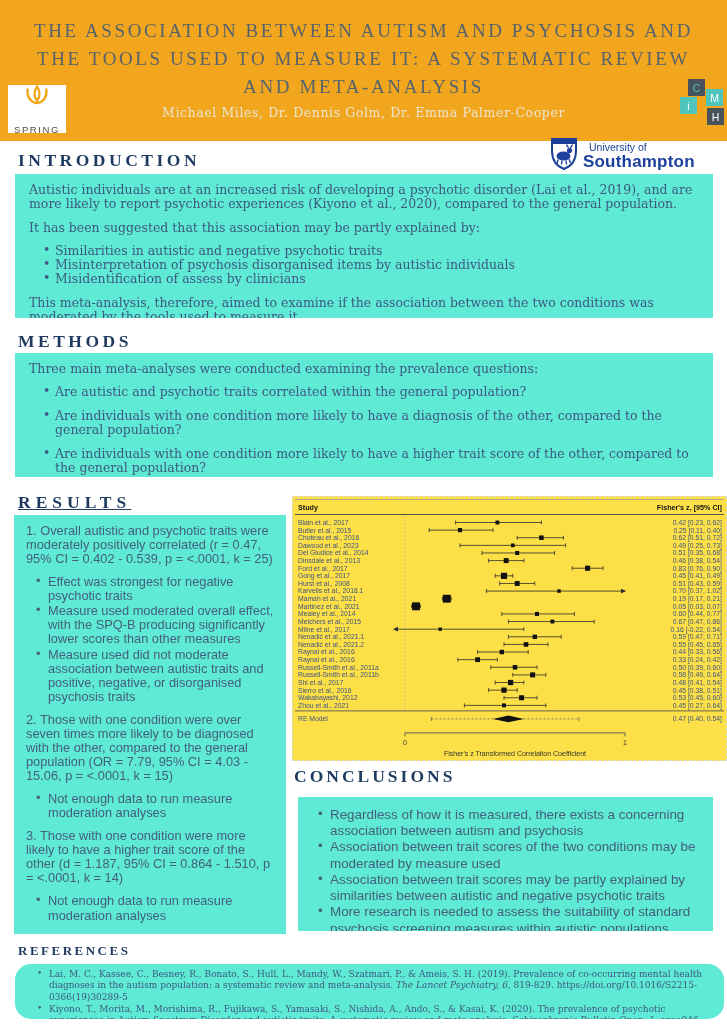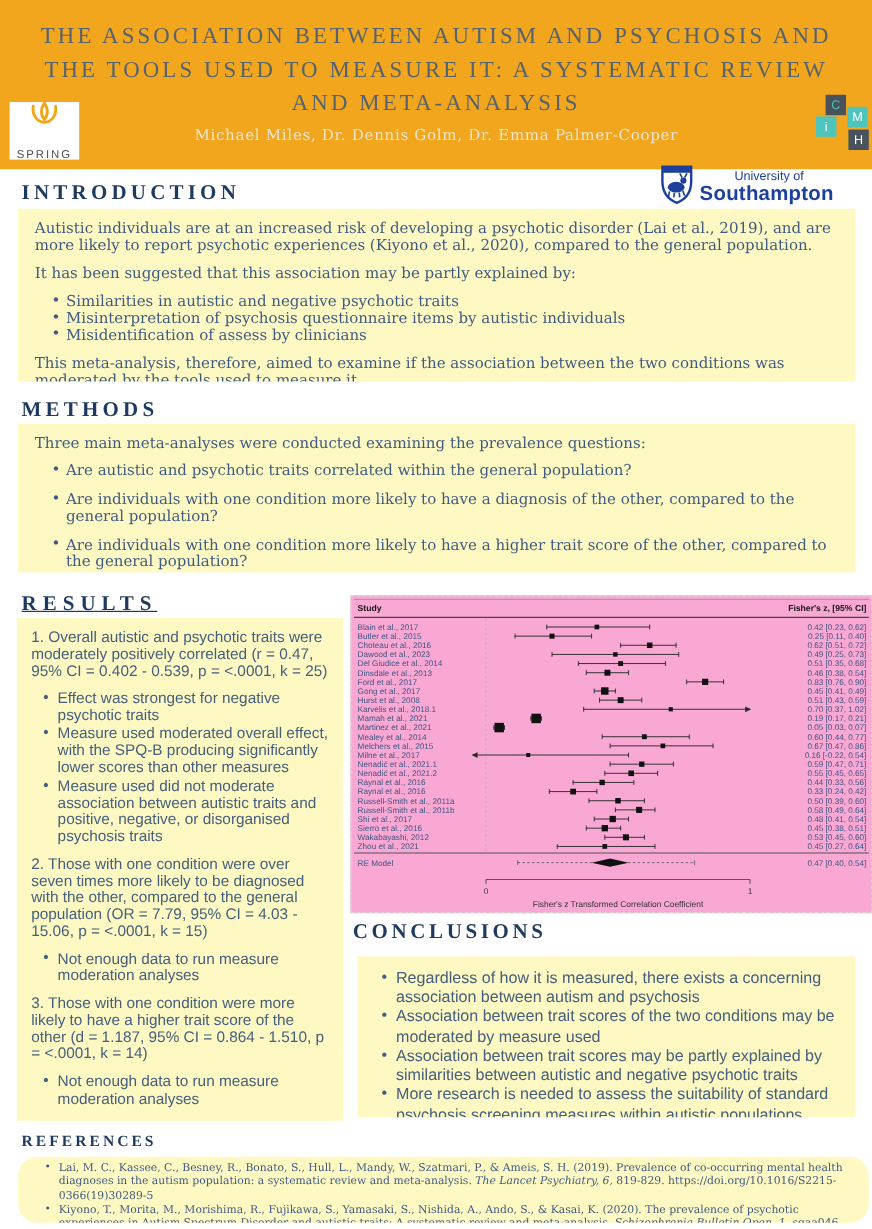--- a/index.html
+++ b/index.html
@@ -30,36 +30,36 @@
     position:absolute; width:17px; height:17px; display:flex; align-items:center; justify-content:center;
     font-size:10.5px; font-family:"Liberation Sans",sans-serif;
   }
   .sq-c { left:24px; top:1px;  background:#47525B; color:#4FC4BC; }
   .sq-i { left:16px; top:19px; background:#4FC4BC; color:#ffffff; }
   .sq-m { left:42px; top:11px; background:#4FC4BC; color:#ffffff; }
   .sq-h { left:43px; top:30px; background:#47525B; color:#ffffff; }
 
   .uos-logo { position:absolute; left:549px; top:138px; width:176px; height:36px; display:flex; align-items:center; }
   .uos-text { margin-left:4px; color:#1C409B; line-height:1; }
-  .uos-line1 { font-size:10.5px; margin-left:29px; }
+  .uos-line1 { font-size:10.5px; margin-left:6px; }
   .uos-line2 { font-size:17px; font-weight:bold; margin-top:1px; letter-spacing:0.2px; }
 
   
   .sec-h {
     position:absolute; font-family:"Liberation Serif", serif; font-weight:bold;
     color:#1E3A5F; font-size:17.5px; letter-spacing:3.5px; white-space:nowrap;
   }
   #h-intro       { left:18px;  top:150px; }
   #h-methods     { left:18px;  top:331px; }
   #h-results     { left:18px;  top:492px; letter-spacing:5px;text-decoration:underline; }
   #h-conclusions { left:294px; top:766px; letter-spacing:3px; }
   #h-references  { left:18px;  top:943px; font-size:13px; letter-spacing:2.5px; }
 
   
-  .panel { position:absolute; background:#fef9c3; }
+  .panel { position:absolute; background:#5eead4; }
   #p-intro   { left:15px; top:174px; width:698px; height:144px; padding:9px 14px;
                font-family:"DejaVu Serif",serif; font-size:12.5px; color:#3D5A80; line-height:1.14; overflow:hidden; }
   #p-methods { left:15px; top:353px; width:698px; height:124px; padding:9px 14px;
                font-family:"DejaVu Serif",serif; font-size:12.5px; color:#3D5A80; line-height:1.15; overflow:hidden; }
   #p-results { left:14px; top:515px; width:272px; height:419px; padding:9px 12px;
                font-size:12.8px; color:#44607E; line-height:1.1; overflow:hidden; }
   #p-conclusions { left:298px; top:797px; width:415px; height:134px; padding:10px 12px 2px 14px;
                font-size:13.4px; color:#44607E; line-height:1.21; overflow:hidden; }
   #p-refs    { left:15px; top:964px; width:709px; height:55px; padding:5px 16px;
                font-family:"DejaVu Serif",serif; font-size:9px; color:#3D5A80; line-height:1.26; overflow:hidden;border-radius:16px; }
@@ -74,21 +74,21 @@
   #p-results p.rp { margin:0 0 9px 0; }
   #p-results ul.blist { margin:0 0 9px 0; padding-left:10px; }
   #p-results ul.blist li { margin-bottom:1px; }
   #p-conclusions ul.blist { margin:0; padding-left:6px; }
   #p-refs ul.blist { margin:0; padding-left:6px; }
   #p-refs ul.blist li { margin-bottom:1px; }
 
   
   .plot-wrap {
     position:absolute; left:292px; top:496px; width:435px; height:265px;
-    background:#f9a8d4; border:1px dashed #d8d8d8;
+    background:#fde047; border:1px dashed #d8d8d8;
   }
   svg text { font-family:"Liberation Sans", sans-serif; }
 </style>
 </head>
 <body>
 
 <div class="header">
   <div class="title-wrap">
     <div class="title-line">THE ASSOCIATION BETWEEN AUTISM AND PSYCHOSIS AND</div>
     <div class="title-line">THE TOOLS USED TO MEASURE IT: A SYSTEMATIC REVIEW</div>
@@ -135,21 +135,21 @@
 <div class="sec-h" id="h-methods">METHODS</div>
 <div class="sec-h" id="h-results">RESULTS</div>
 <div class="sec-h" id="h-conclusions">CONCLUSIONS</div>
 <div class="sec-h" id="h-references">REFERENCES</div>
 
 <div class="panel" id="p-intro">
   <p>Autistic individuals are at an increased risk of developing a psychotic disorder (Lai et al., 2019), and are more likely to report psychotic experiences (Kiyono et al., 2020), compared to the general population.</p>
   <p>It has been suggested that this association may be partly explained by:</p>
   <ul class="blist">
       <li>Similarities in autistic and negative psychotic traits</li>
-      <li>Misinterpretation of psychosis questionnaire items by autistic individuals</li>
+      <li>Misinterpretation of psychosis disorganised items by autistic individuals</li>
       <li>Misidentification of assess by clinicians</li>
     </ul>
   <p>This meta-analysis, therefore, aimed to examine if the association between the two conditions was moderated by the tools used to measure it.</p>
 </div>
 
 <div class="panel" id="p-methods">
   <p>Three main meta-analyses were conducted examining the prevalence questions:</p>
   <ul class="blist">
       <li>Are autistic and psychotic traits correlated within the general population?</li>
       <li>Are individuals with one condition more likely to have a diagnosis of the other, compared to the general population?</li>

